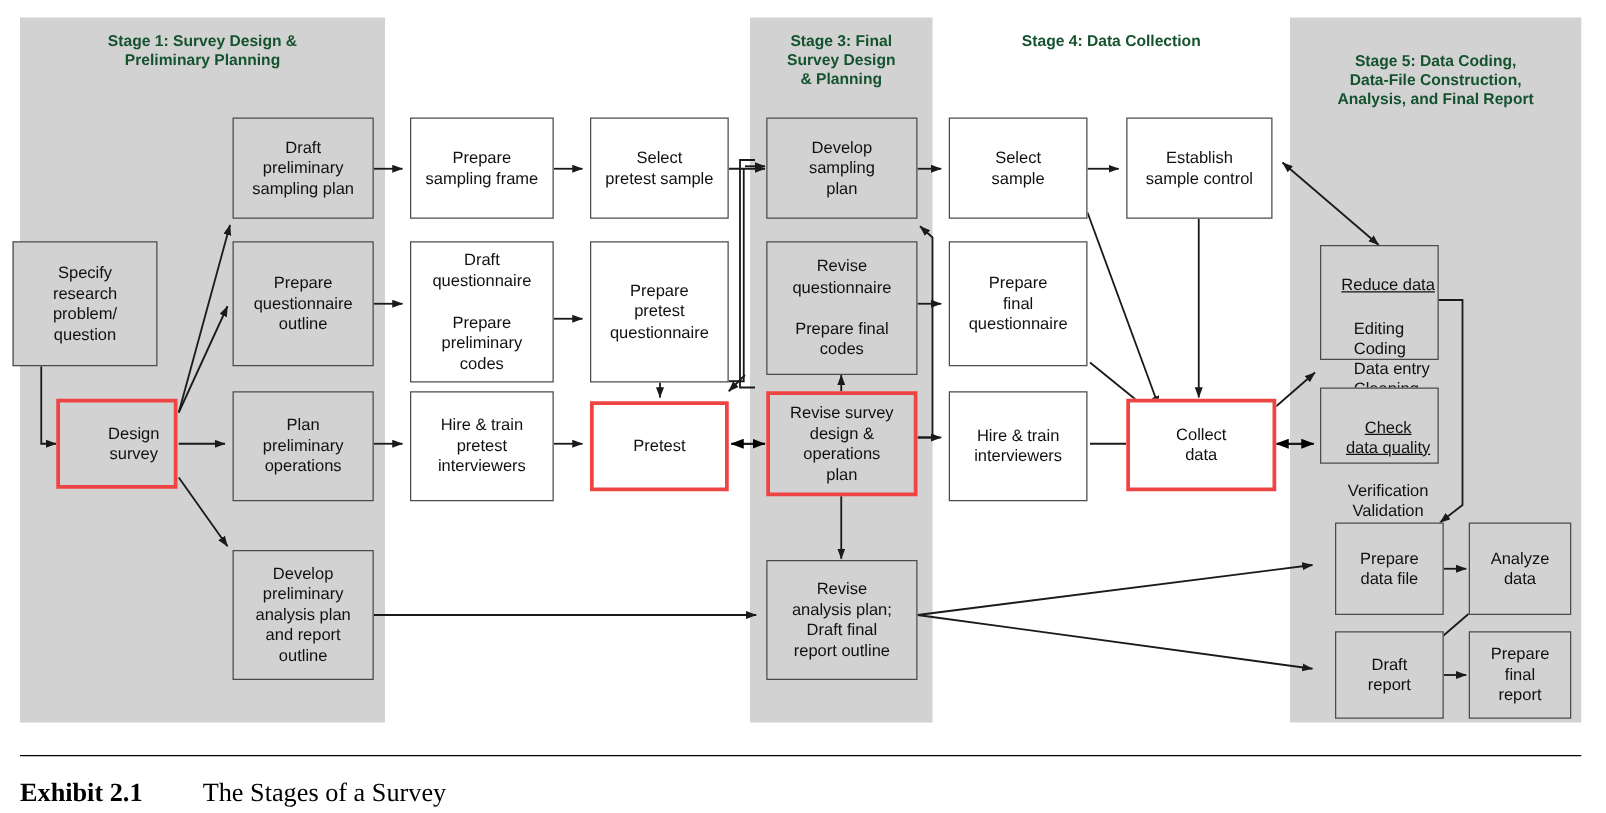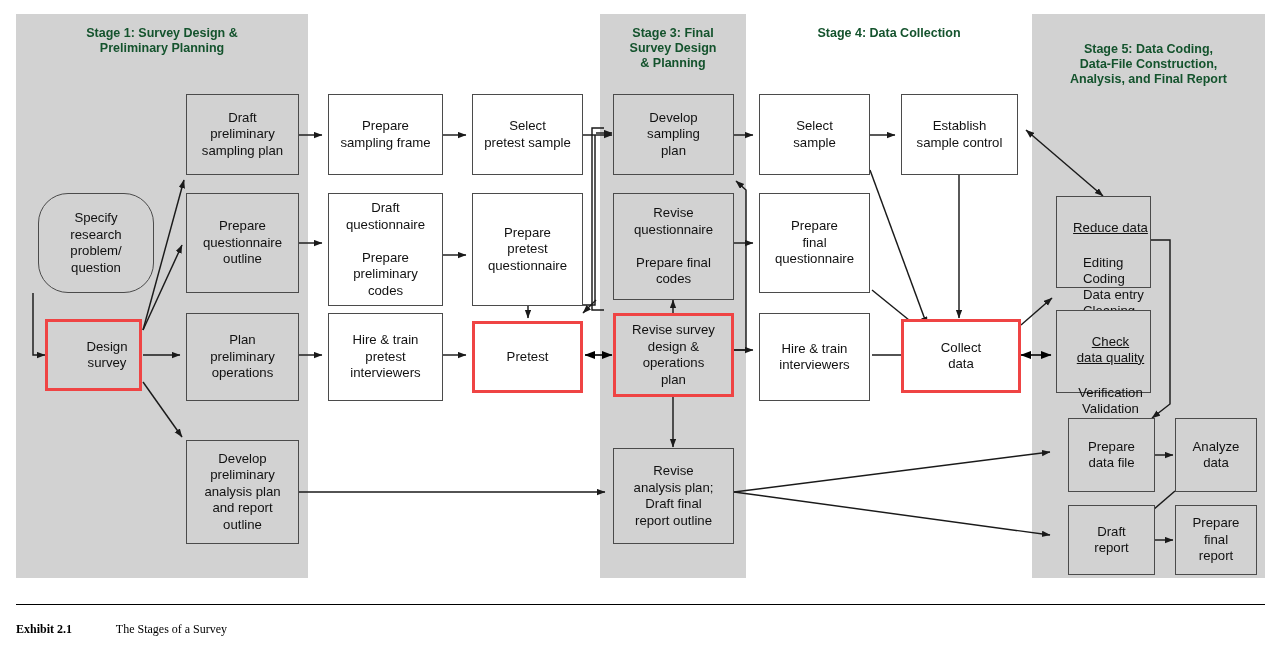--- a/index.html
+++ b/index.html
@@ -44,21 +44,21 @@
   }
   .listbox.left .lb-items{text-align:left;padding-left:12px;}
   .listbox.center .lb-items{text-align:center;}
 
   svg.edges{position:absolute;left:0;top:0;width:1285px;height:650px;overflow:visible;pointer-events:none;}
 
   .caption-rule{position:absolute;background:#000;}
   .caption{
     position:absolute;
     font-family:"Liberation Serif",serif;
-    font-size:12px;color:#000;
+    font-size:21px;color:#000;
   }
   .caption b{font-weight:bold;}
   .caption .cap-title{font-weight:normal;}
 </style>
 </head>
 <body>
 
 <div id="page">
 
   <div class="band" style="left:16px;top:14px;width:292px;height:564px;"></div>
@@ -159,21 +159,21 @@
 
       <path d="M1155,540 L1173,540" marker-end="url(#ah)"></path>
 
       <path d="M299,492 L605,492" marker-end="url(#ah)"></path>
 
       <path d="M734,492 L1050,452" marker-end="url(#ah)"></path>
       <path d="M734,492 L1050,535" marker-end="url(#ah)"></path>
     </g>
   </svg>
 
-  <div class="node gray" style="left:38px;top:193px;width:116px;height:100px;border-radius:30px;">Specify
+  <div class="node gray" style="left:10px;top:193px;width:116px;height:100px;">Specify
 research
 problem/
 question</div>
   <div class="node gray bold" style="left:45px;top:319px;width:97px;height:72px;padding-left:30px;">Design
 survey</div>
   <div class="node gray" style="left:186px;top:94px;width:113px;height:81px;">Draft
 preliminary
 sampling plan</div>
   <div class="node gray" style="left:186px;top:193px;width:113px;height:100px;">Prepare
 questionnaire
@@ -235,21 +235,21 @@
 data</div>
 
   <div class="node gray listbox left" style="left:1056px;top:196px;width:95px;height:92px;">
     <span class="lb-head">Reduce data</span>
     <span class="lb-items">Editing
 Coding
 Data entry
 Cleaning</span>
   </div>
 
-  <div class="node gray listbox center" style="left:1056px;top:310px;width:95px;height:83px;">
+  <div class="node gray listbox center" style="left:1056px;top:310px;width:95px;height:61px;">
     <span class="lb-head">Check
 data quality</span>
     <span class="lb-items">Verification
 Validation</span>
   </div>
 
   <div class="node gray" style="left:1068px;top:418px;width:87px;height:74px;">Prepare
 data file</div>
   <div class="node gray" style="left:1175px;top:418px;width:82px;height:74px;">Analyze
 data</div>

